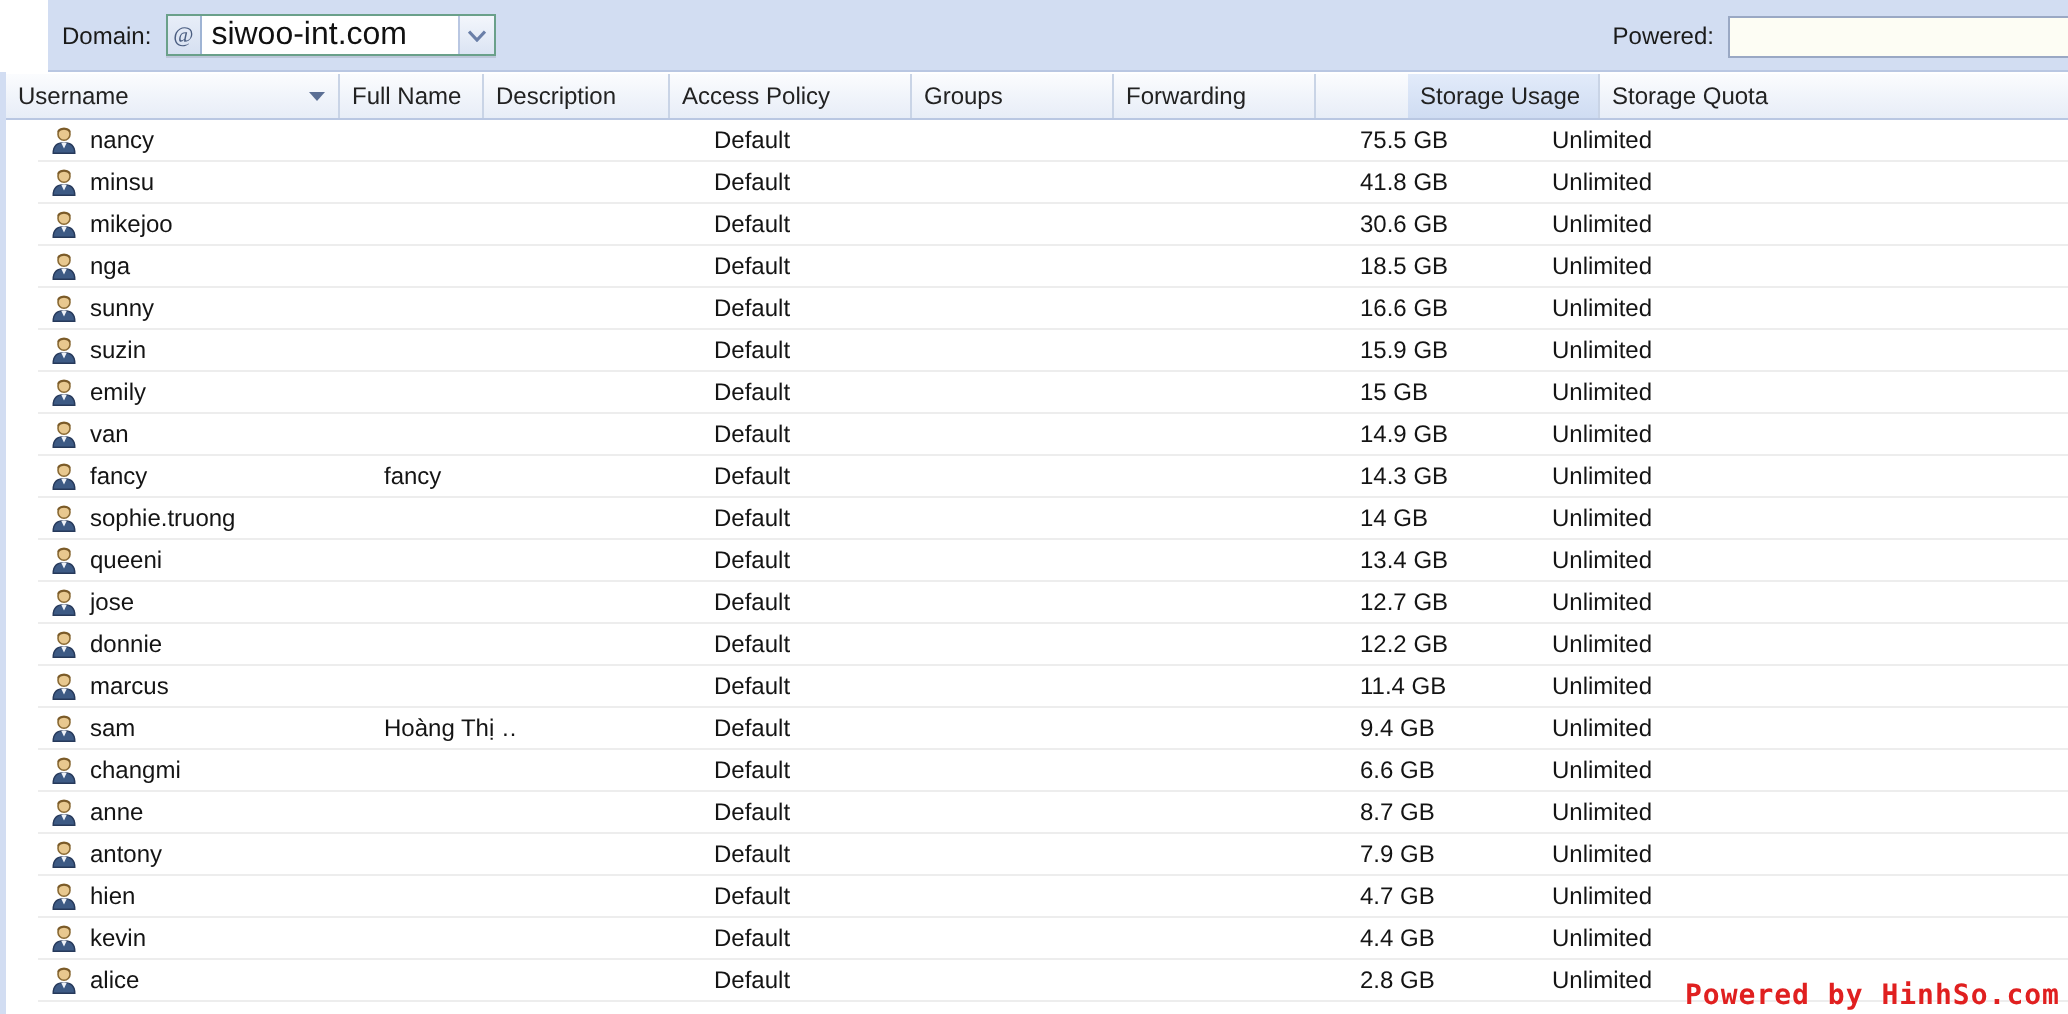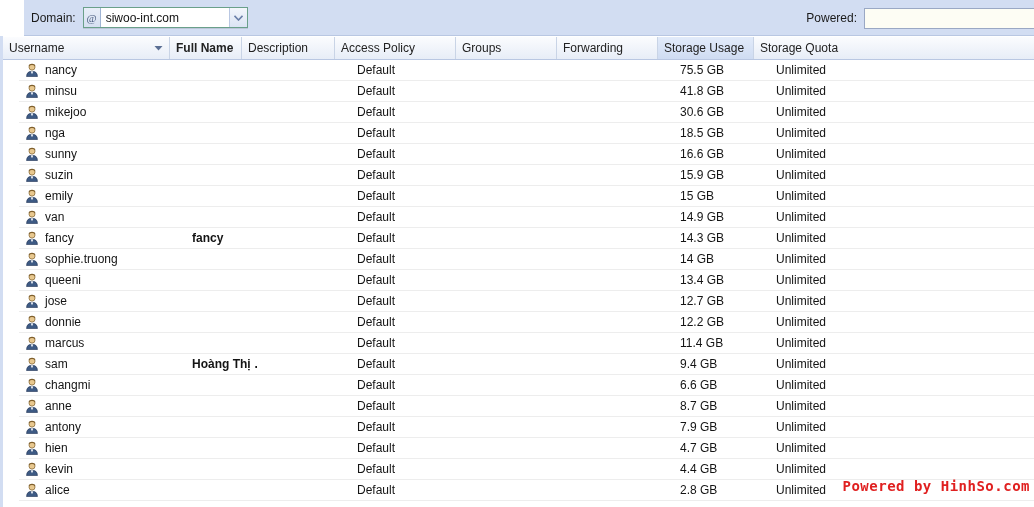--- a/index.html
+++ b/index.html
@@ -61,21 +61,21 @@
     justify-content: center;
     font-size: 11px;
     color: #4a5d80;
     font-family: "Liberation Serif", serif;
   }
   .combo-value {
     width: 128px;
     display: flex;
     align-items: center;
     padding-left: 5px;
-    font-size: 12px;
+    font-size: 16px;
     background: #ffffff;
     color: #111;
     overflow: hidden;
     white-space: nowrap;
   }
   .combo-arrow {
     width: 18px;
     border-left: 1px solid #b9c7e2;
     background: linear-gradient(#f3f6fc, #dbe4f3);
     display: flex;
@@ -136,20 +136,21 @@
     color: #222;
     border-right: 1px solid #c9d4e6;
     background: transparent;
     white-space: nowrap;
     overflow: hidden;
     flex: 0 0 auto;
     gap: 32px;
   }
   .hcell.sorted {
     background: linear-gradient(#e2ebfa, #cfdcf2);
+    margin-left: 46px;
   }
   .hcell .sort-arrow {
     margin-left: auto;
     padding-left: 6px;
     display: flex;
     align-items: center;
   }
 
   .rows {
     position: relative;
@@ -168,21 +169,21 @@
     font-size: 12px;
     color: #141414;
     white-space: nowrap;
     overflow: hidden;
     flex: 0 0 auto;
   }
   .cell.username { padding-left: 6px; gap: 6px; }
 
   
   .c-user { width: 167px; }
-  .c-full { width: 72px; font-weight: bold; }
+  .c-full { width: 72px; }
   .c-desc { width: 93px; }
   .c-acc  { width: 121px; }
   .c-grp  { width: 101px; }
   .c-fwd  { width: 101px; }
   .c-use  { width: 96px; }
   .c-quo  { width: 280px; border-right: none; }
 
   
   .user-icon {
     width: 14px;
@@ -190,21 +191,21 @@
     position: relative;
     flex: 0 0 auto;
     display: inline-block;
   }
   .user-icon svg { display: block; }
 
   
   .watermark {
     position: absolute;
     right: 4px;
-    bottom: 13px;
+    bottom: 1px;
     font-family: "DejaVu Sans Mono", monospace;
     font-size: 14px;
     font-weight: bold;
     color: #e02020;
     letter-spacing: 0.5px;
     white-space: nowrap;
     text-shadow: 0 0 1px rgba(255,255,255,0.9);
   }
 </style>
 </head>

